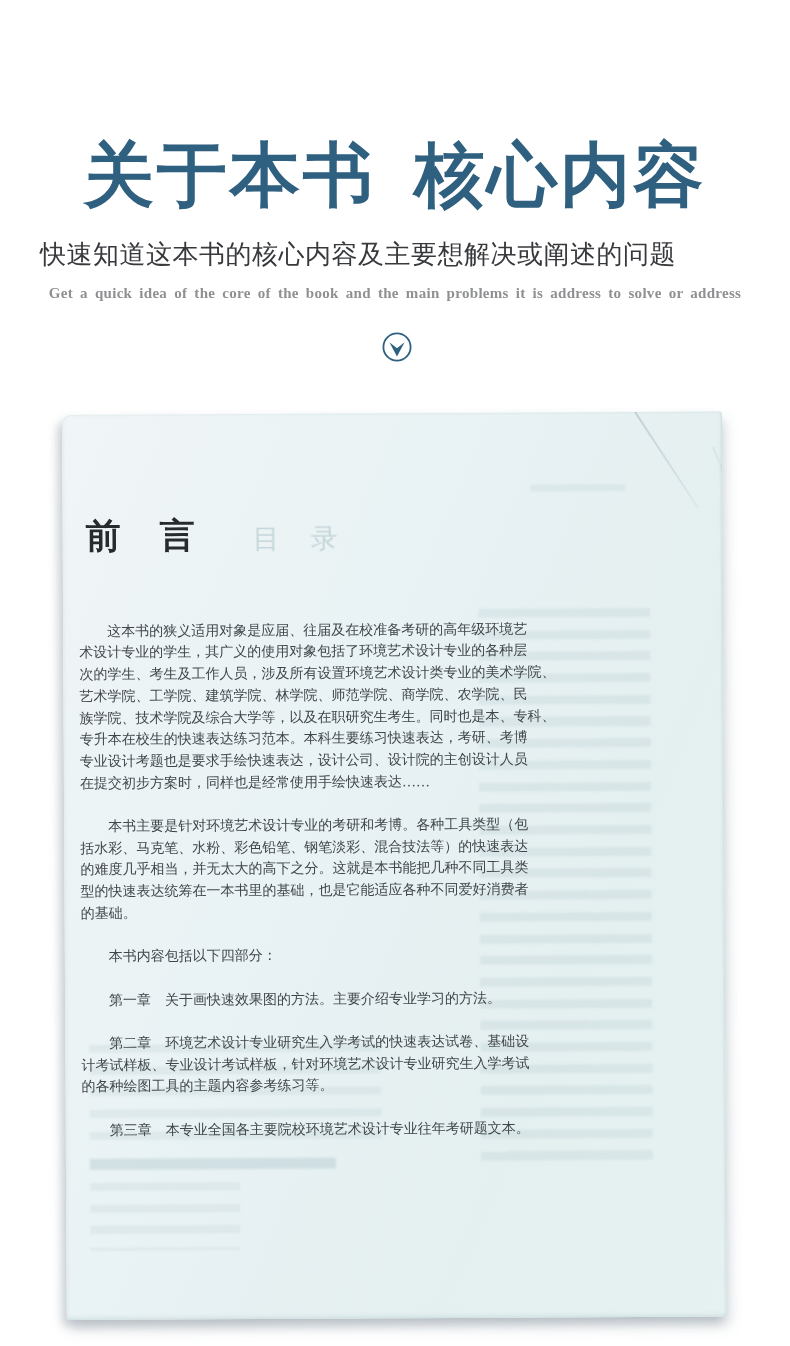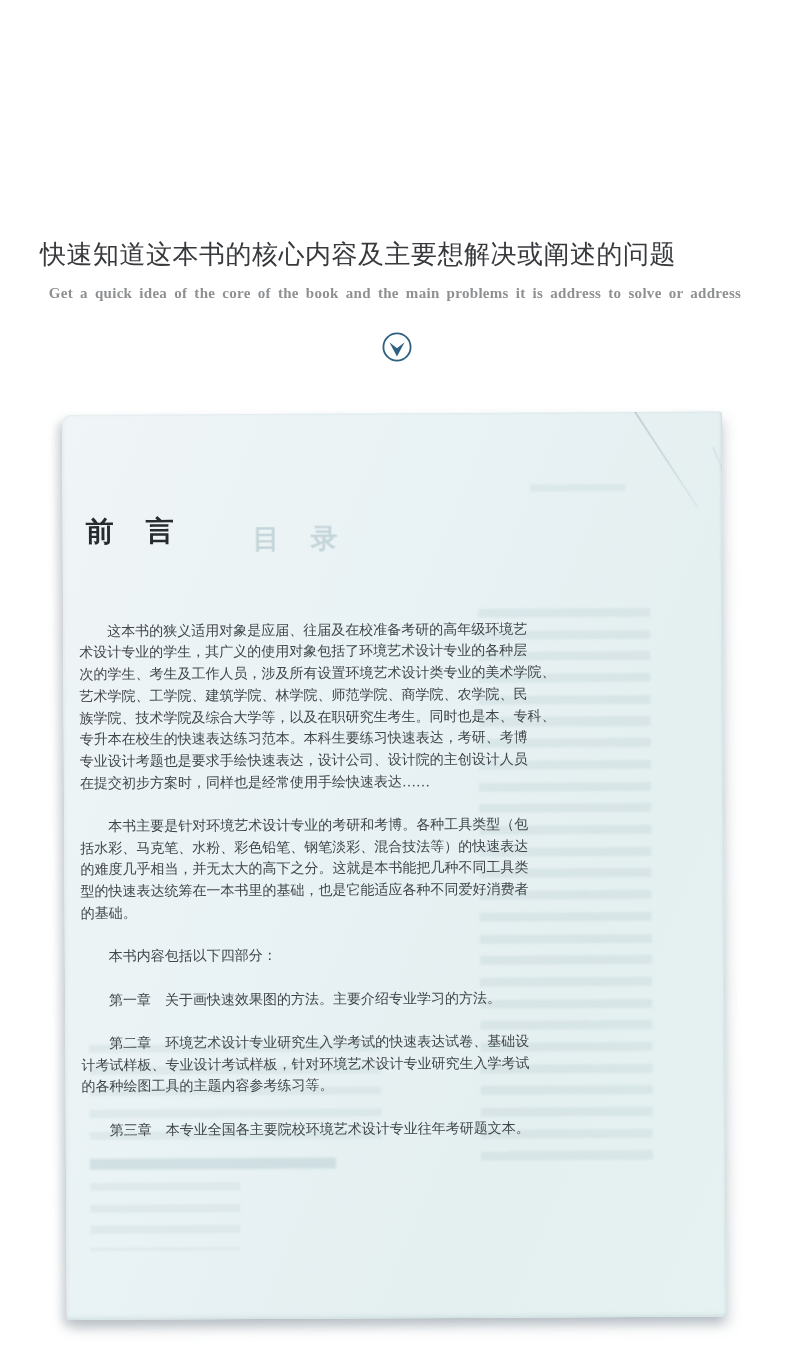--- a/index.html
+++ b/index.html
@@ -62,27 +62,27 @@
     position:absolute;left:568px;top:-6px;width:2px;height:122px;
     background:linear-gradient(180deg,rgba(158,180,188,0.55),rgba(158,180,188,0.12));
     transform:rotate(-33deg);transform-origin:top left;
   }
   .page-crease.c2{
     left:650px;top:36px;height:66px;opacity:.35;transform:rotate(-22deg);
   }
   .preface-heading{
     position:absolute;left:23px;top:98px;
     font-family:"Liberation Sans", sans-serif;
-    font-size:28px;font-weight:700;color:#272b2e;
+    font-size:35px;font-weight:700;color:#272b2e;
     letter-spacing:2px;
   }
   .toc-ghost{
     position:absolute;left:190px;top:107px;
     font-family:"Liberation Sans", sans-serif;
-    font-size:27px;font-weight:700;color:#87a9b0;
+    font-size:27px;font-weight:400;color:#87a9b0;
     opacity:0.38;letter-spacing:2px;
     filter:blur(0.7px);
   }
   .preface-body{
     position:absolute;left:16px;top:184px;width:482px;
     font-family:"Liberation Serif","DejaVu Serif",serif;
     font-size:14px;line-height:21.7px;color:#41464c;
     white-space:pre-line;
   }
   .preface-body p{margin:0;padding:0;}
@@ -114,20 +114,21 @@
     left:468px;top:72px;width:95px;height:7px;
     background:rgba(135,168,176,0.12);
   }
 </style>
 </head>
 <body>
 
 <div class="canvas">
 
 
+  <div class="main-title">关于本书 核心内容</div>
 
   <div class="subtitle">快速知道这本书的核心内容及主要想解决或阐述的问题</div>
 
   <div class="subtitle-en">Get a quick idea of the core of the book and the main problems it is address to solve or address</div>
 
   <div class="chevron-wrap">
     <svg width="32" height="32" viewBox="0 0 32 32">
       <circle cx="16" cy="16" r="13.6" fill="none" stroke="#2d617f" stroke-width="1.8"></circle>
       <path d="M16 25.5 L8.4 11.2 L16 17.2 L23.6 11.2 Z" fill="#2d617f"></path>
     </svg>

